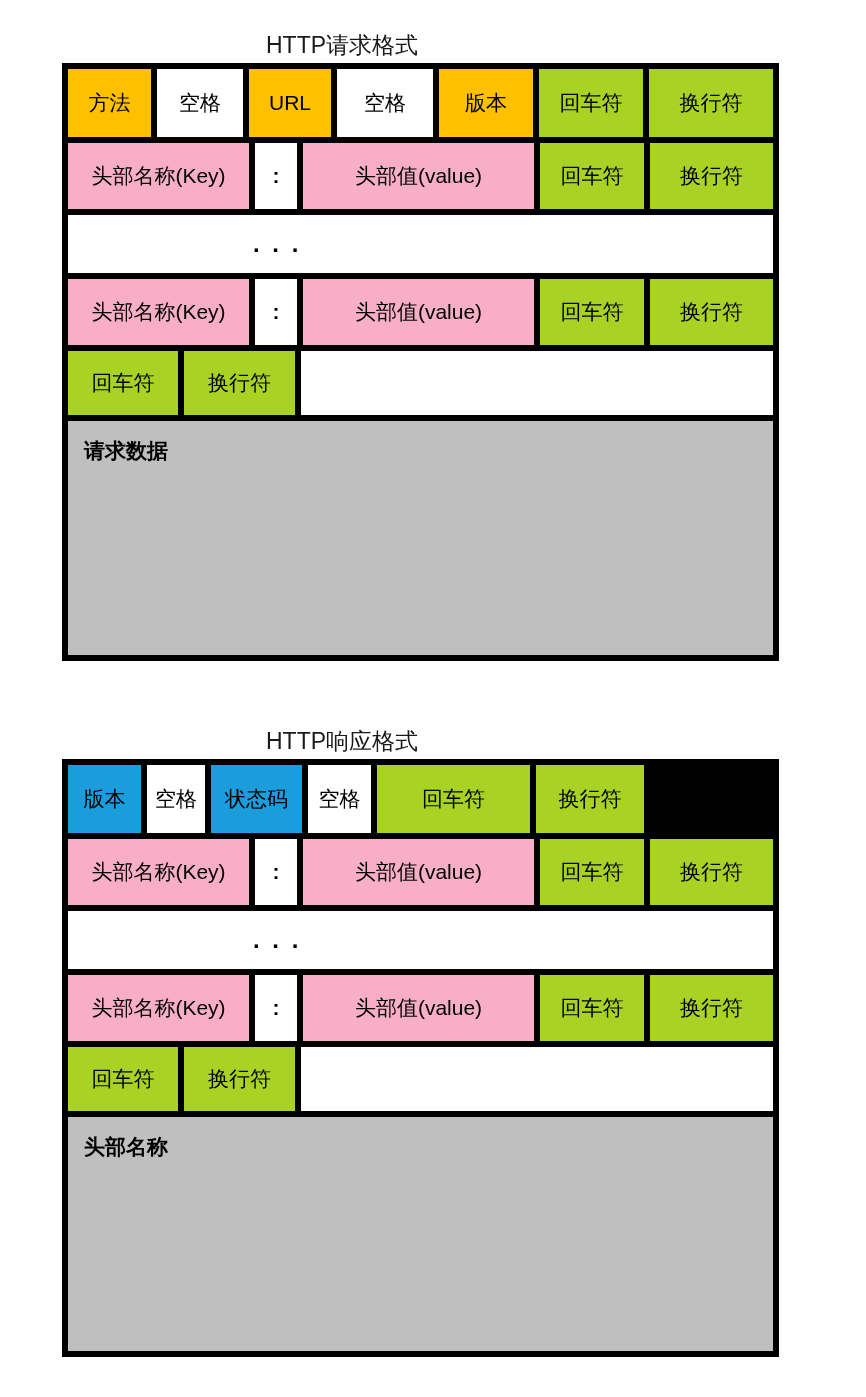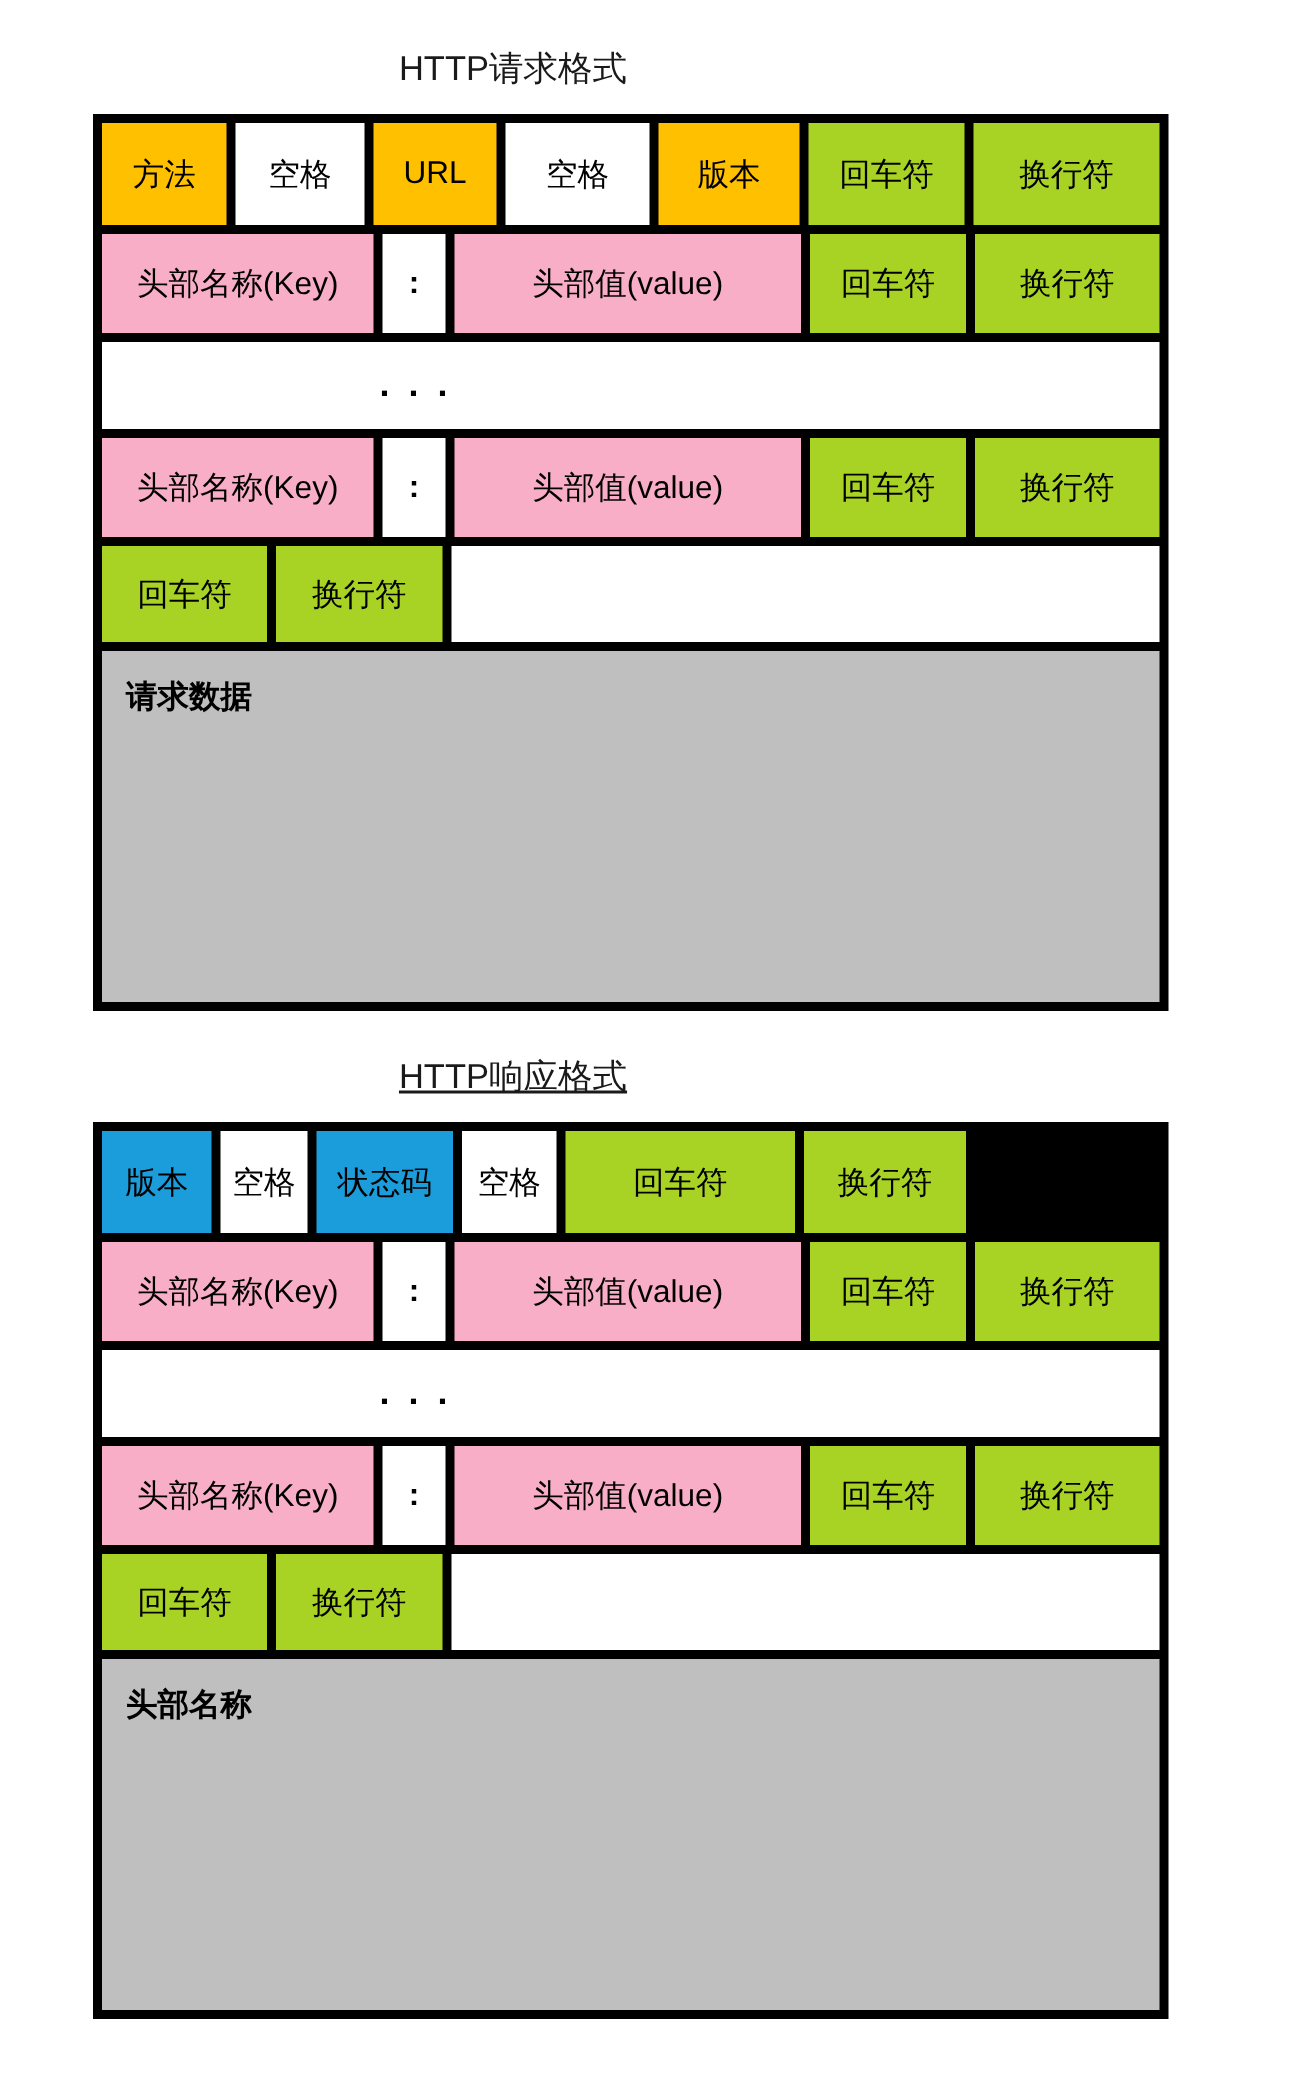--- a/index.html
+++ b/index.html
@@ -15,25 +15,25 @@
 
   .fig-title {
     margin-left: 62px;
     width: 560px;
     text-align: center;
     font-size: 23px;
     line-height: 30px;
     color: #1a1a1a;
   }
   .fig-title.first { padding-top: 30px; }
-  .fig-title.second { padding-top: 28px; text-decoration: underline; }
+  .fig-title.second { padding-top: 65px; }
 
   .fmt-table {
     margin-left: 62px;
-    margin-top: 16px;
+    margin-top: 3px;
     width: 705px;
     background: var(--border, #000);
     padding: 6px;
     display: flex;
     flex-direction: column;
     gap: 6px;
   }
   .row { display: grid; gap: 6px; }
 
   

